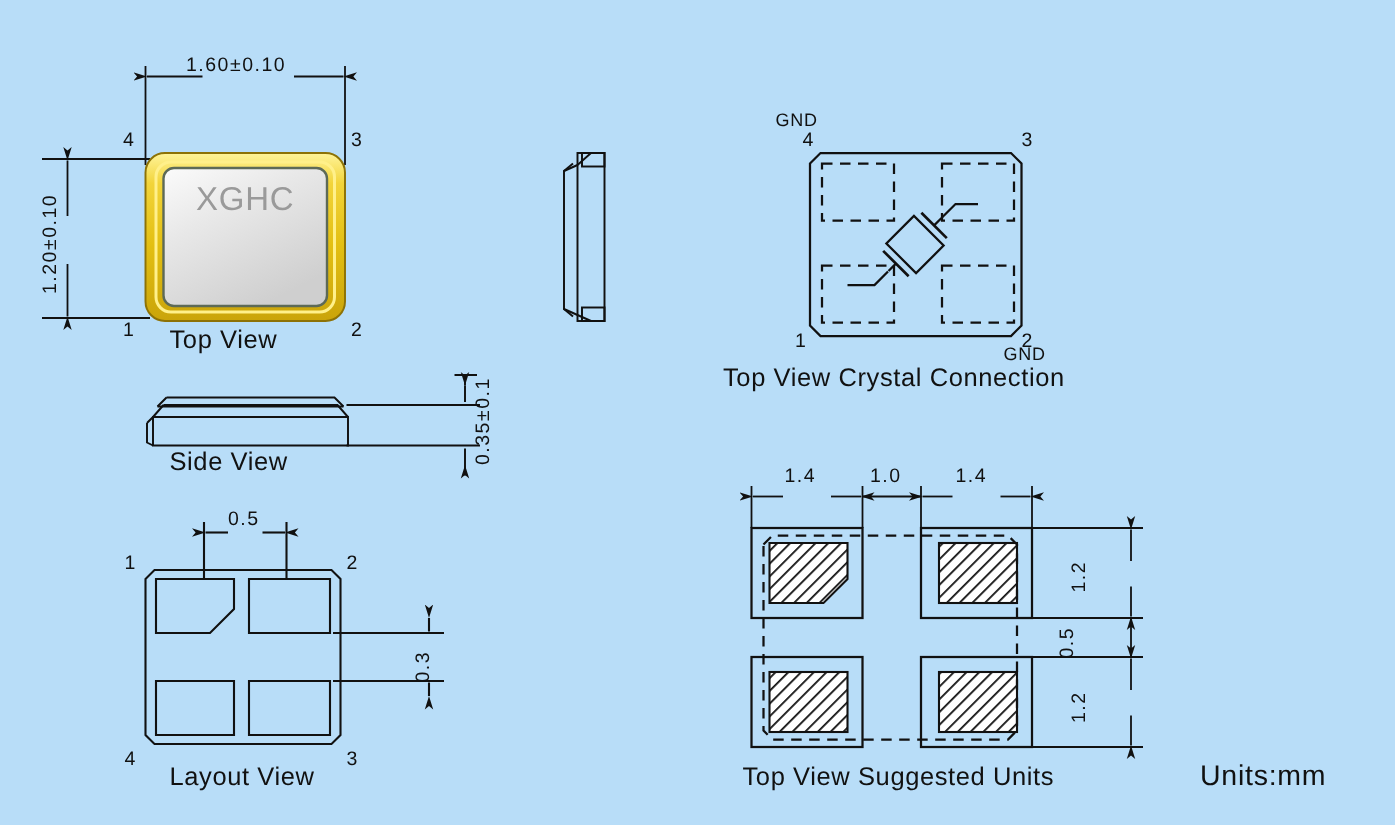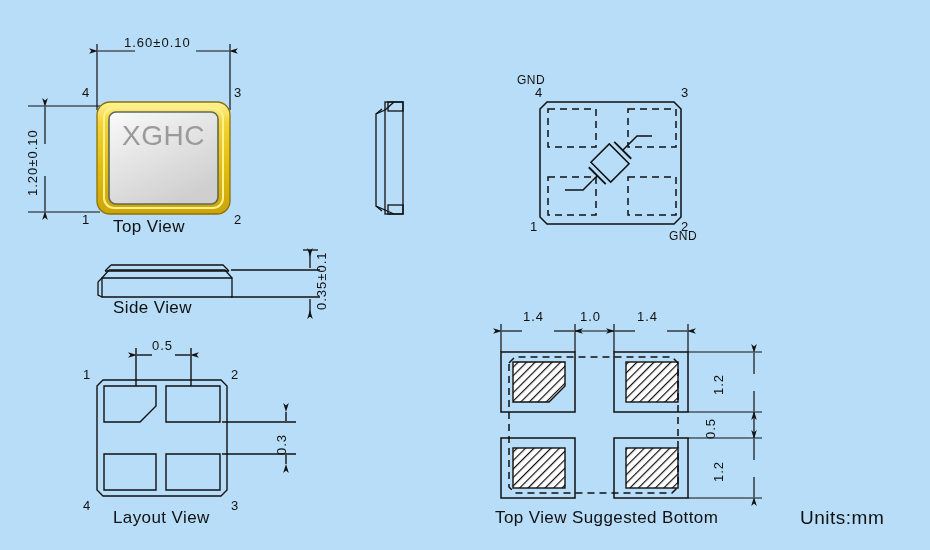--- a/index.html
+++ b/index.html
@@ -201,21 +201,21 @@
   <div class="lbl dim" style="left:124px;top:22px;">1.60±0.10</div>
 
   <div class="lbl dim rot90" style="left:26px;top:182px;">1.20±0.10</div>
 
   <div class="lbl pin" style="left:82px;top:72px;">4</div>
   <div class="lbl pin" style="left:234px;top:72px;">3</div>
   <div class="lbl pin" style="left:82px;top:199px;">1</div>
   <div class="lbl pin" style="left:234px;top:199px;">2</div>
 
   <div class="lbl" style="left:109px;top:108px;width:109px;">
-    <div class="chiptxt" style="position:static;font-size:28px;letter-spacing:.5px;">XGHC</div>
+    <div class="chiptxt" style="position:static;font-size:22px;letter-spacing:.5px;">XGHC</div>
   </div>
 
   <div class="lbl cap" style="left:113px;top:204px;">Top View</div>
 
   <div class="lbl cap" style="left:113px;top:285px;">Side View</div>
 
   <div class="lbl dim rot90" style="left:315px;top:296px;">0.35±0.1</div>
 
   <div class="lbl dim" style="left:152px;top:325px;">0.5</div>
 
@@ -231,26 +231,27 @@
   <div class="lbl gnd" style="left:517px;top:60px;">GND</div>
   <div class="lbl pin" style="left:535px;top:72px;">4</div>
 
   <div class="lbl pin" style="left:681px;top:72px;">3</div>
 
   <div class="lbl pin" style="left:530px;top:206px;">1</div>
 
   <div class="lbl pin" style="left:681px;top:206px;">2</div>
   <div class="lbl gnd" style="left:669px;top:216px;">GND</div>
 
+  <div class="lbl cap" style="left:482px;top:229px;">Top View Crystal Connection</div>
 
   <div class="lbl dim" style="left:523px;top:296px;">1.4</div>
   <div class="lbl dim" style="left:580px;top:296px;">1.0</div>
   <div class="lbl dim" style="left:637px;top:296px;">1.4</div>
 
   <div class="lbl dim rot90" style="left:712px;top:381px;">1.2</div>
   <div class="lbl dim rot90" style="left:704px;top:425px;">0.5</div>
   <div class="lbl dim rot90" style="left:712px;top:468px;">1.2</div>
 
-  <div class="lbl cap" style="left:495px;top:495px;">Top View Suggested Bottom</div>
+  <div class="lbl cap" style="left:495px;top:495px;">Top View Suggested Units</div>
 
   <div class="lbl units" style="left:800px;top:494px;text-align:right;">Units:mm</div>
 
 </div>
 
 </body></html>

